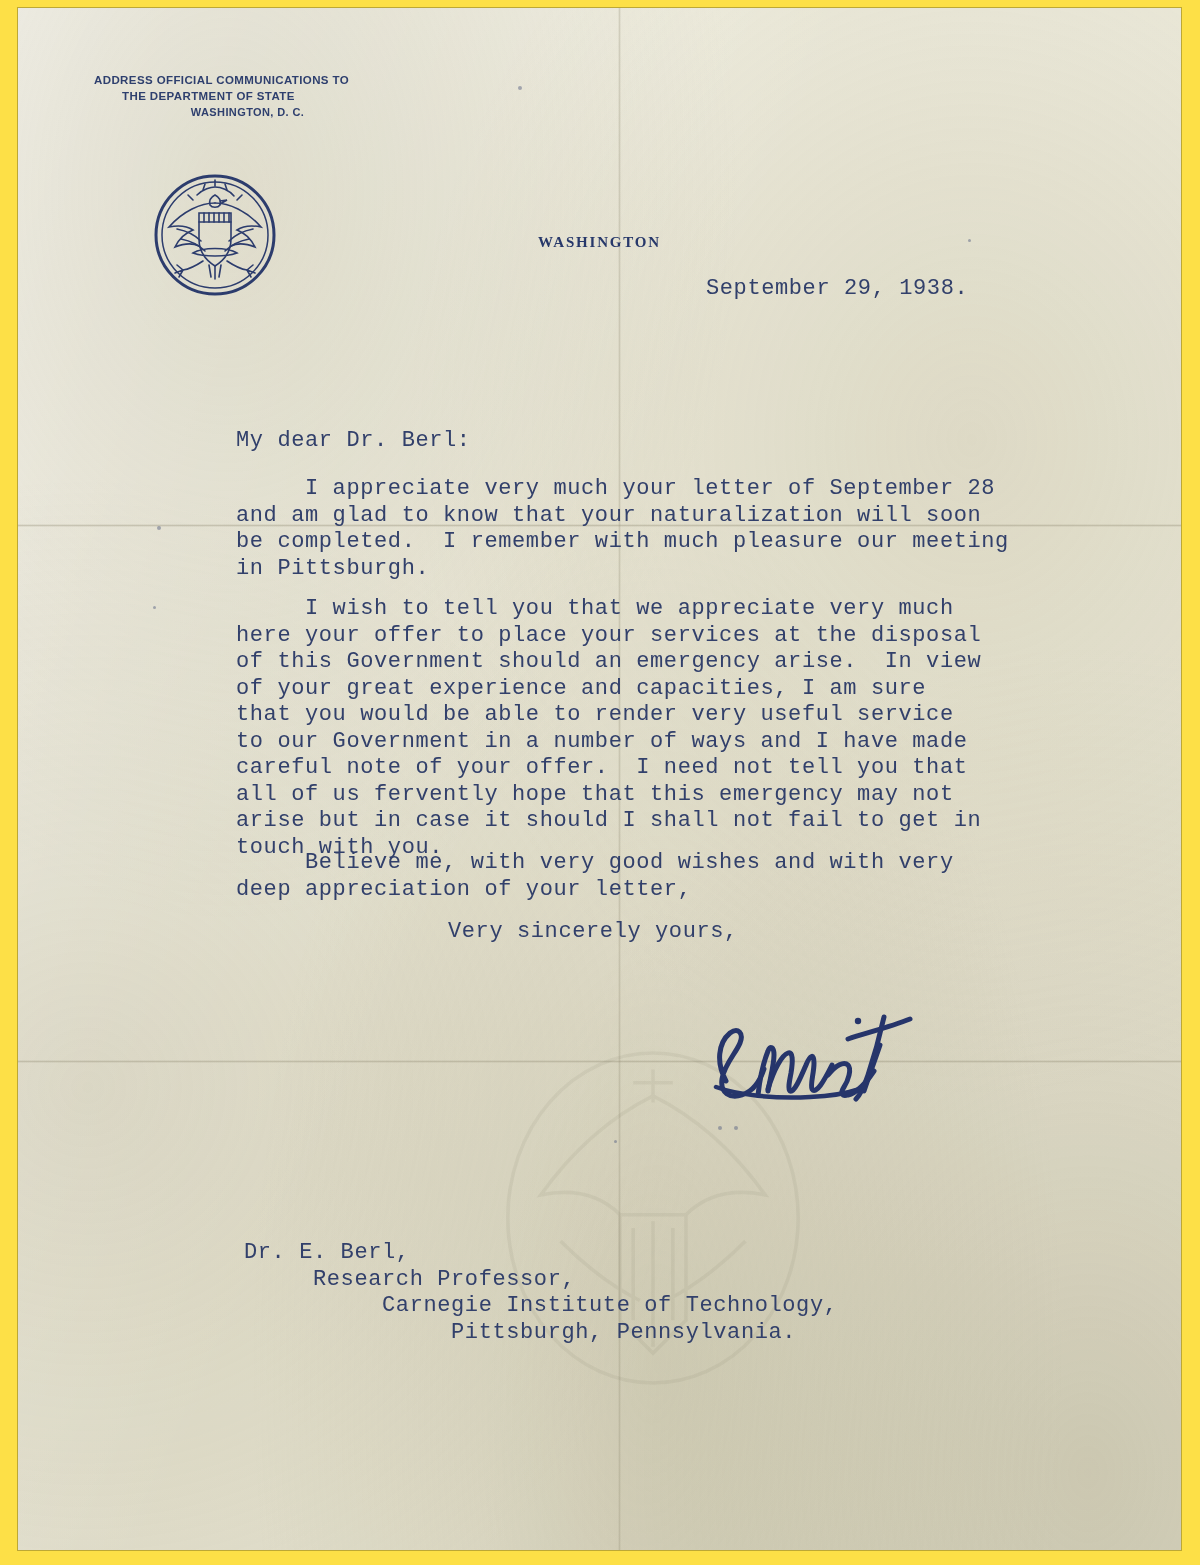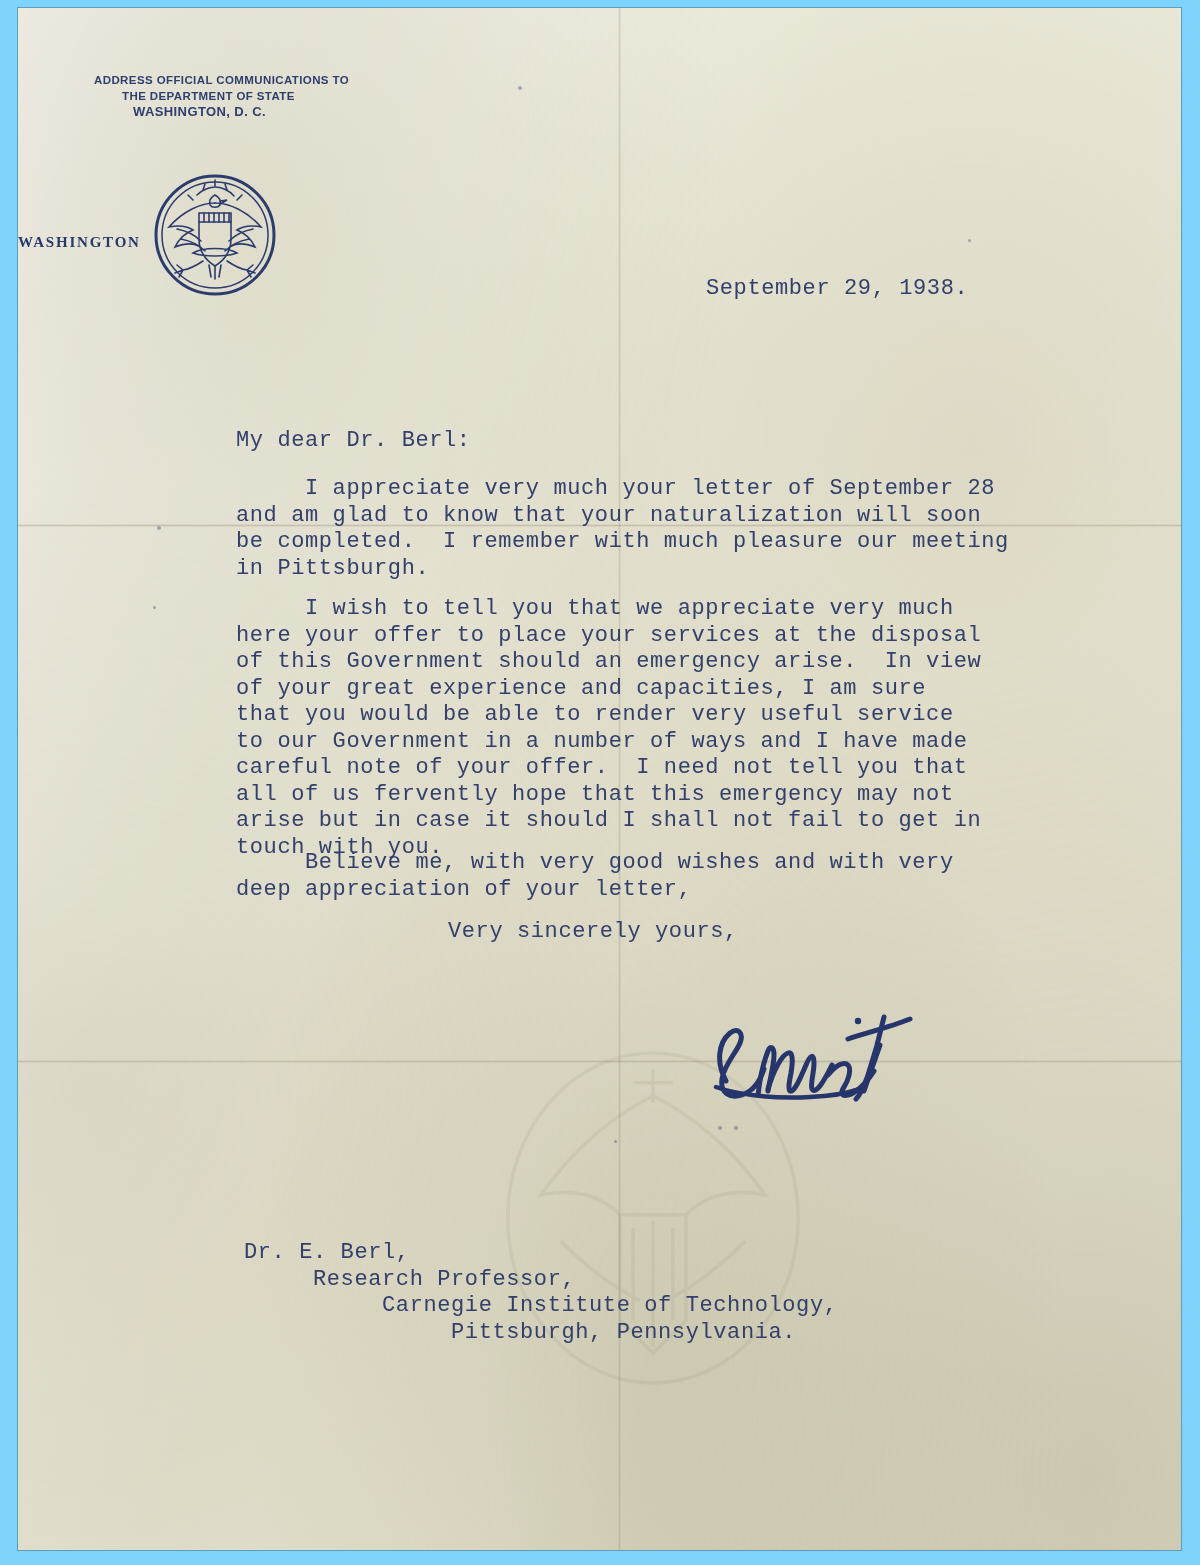--- a/index.html
+++ b/index.html
@@ -12,21 +12,21 @@
     height: 1565px;
     overflow: hidden;
     font-family: "Liberation Sans", sans-serif;
   }
 
   
   #scan {
     position: relative;
     width: 1200px;
     height: 1565px;
-    background: #7dd3fc;
+    background: #fde047;
     text-decoration: underline;
   }
 
   #paper {
     position: absolute;
     left: 18px;
     top: 8px;
     width: 1163px;
     height: 1542px;
     background: #e9e7d8;
@@ -89,21 +89,21 @@
     color: #2e3f6e;
     font-size: 11.5px;
     letter-spacing: 0.4px;
     line-height: 16px;
     font-weight: 700;
     font-family: "Liberation Sans", sans-serif;
   }
   .addr-note div { white-space: nowrap; }
   .addr-l1 { text-indent: 6px; }
   .addr-l2 { margin-left: 34px; }
-  .addr-l3 { margin-left: 45px; font-size: 13px; }
+  .addr-l3 { margin-left: 58px; font-size: 11px; text-align: center; }
 
   .seal {
     position: absolute;
     left: 135px;
     top: 165px;
     width: 124px;
     height: 124px;
   }
 
   .dept-title {
@@ -117,20 +117,21 @@
     font-weight: 700;
     letter-spacing: 1.2px;
     font-family: "Liberation Serif", serif;
   }
 
   .dept-sub {
     position: absolute;
     left: 0;
     top: 226px;
     width: 1163px;
+    text-align: center;
     color: #27386a;
     font-size: 15px;
     font-weight: 700;
     letter-spacing: 1.8px;
     font-family: "Liberation Serif", serif;
   }
 
   
   .typed {
     color: #32406b;

